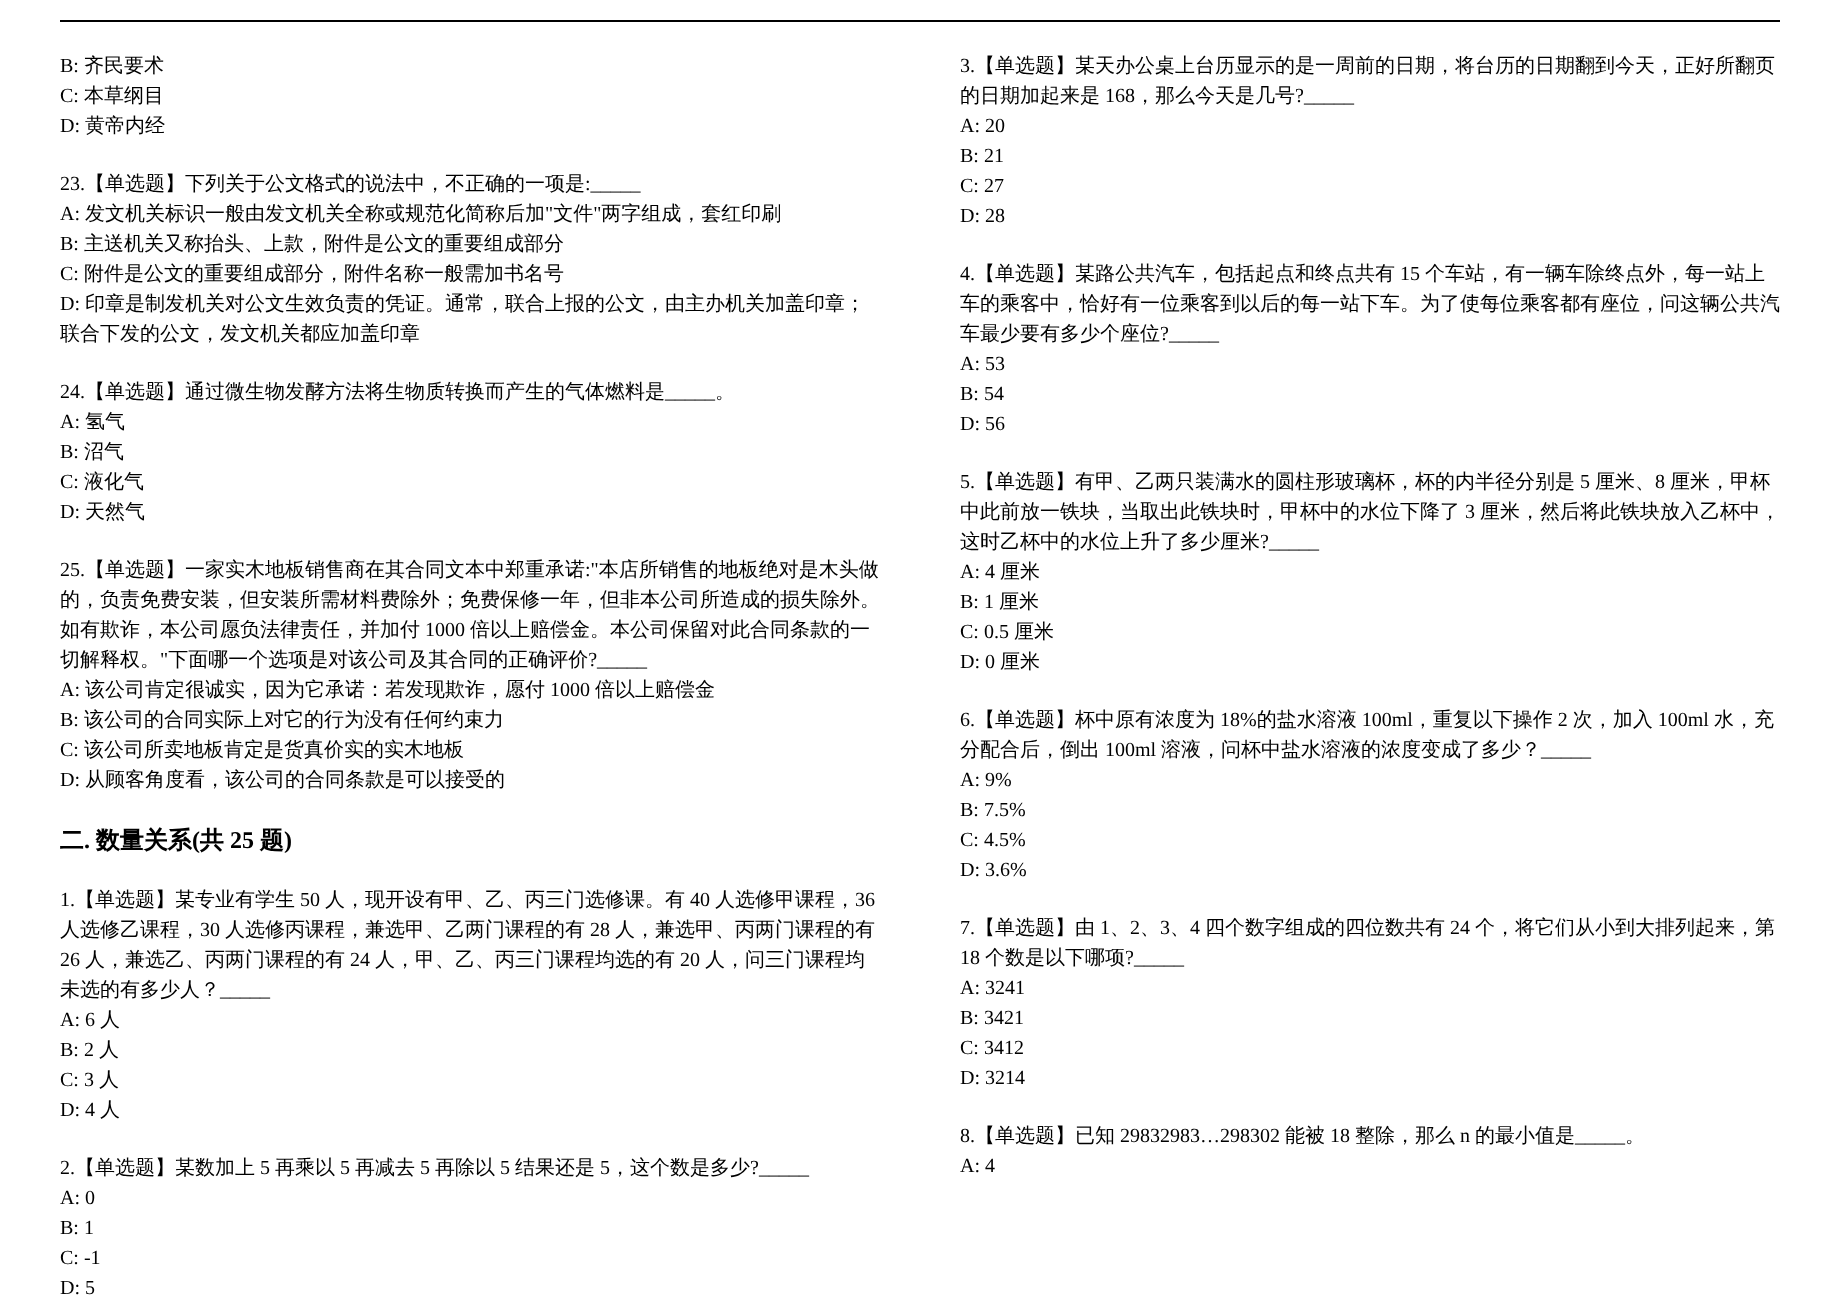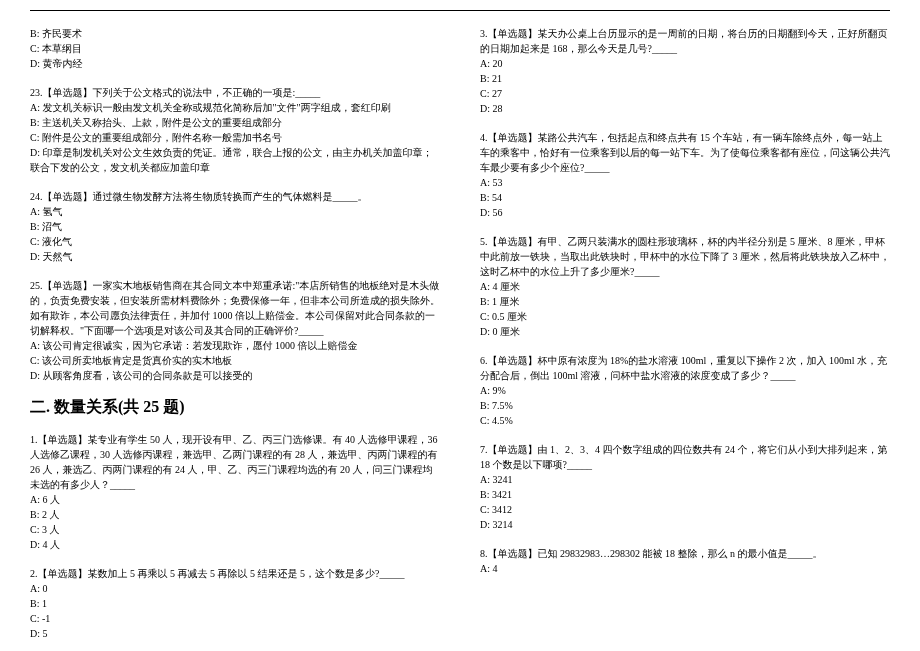--- a/index.html
+++ b/index.html
@@ -29,21 +29,21 @@
     .question {
       margin-bottom: 14px;
       line-height: 1.5;
     }
     .opt {
       display: block;
       margin: 0;
     }
     .section-header {
       font-weight: bold;
-      font-size: 16px;
+      font-size: 12px;
       margin: 14px 0 14px 0;
     }
     .stem {
       display: block;
     }
   </style>
 </head>
 <body>
 
 <div class="page-border"></div>
@@ -70,20 +70,21 @@
       <span class="stem">24.【单选题】通过微生物发酵方法将生物质转换而产生的气体燃料是_____。</span>
       <span class="opt">A: 氢气</span>
       <span class="opt">B: 沼气</span>
       <span class="opt">C: 液化气</span>
       <span class="opt">D: 天然气</span>
     </div>
 
     <div class="question">
       <span class="stem">25.【单选题】一家实木地板销售商在其合同文本中郑重承诺:"本店所销售的地板绝对是木头做的，负责免费安装，但安装所需材料费除外；免费保修一年，但非本公司所造成的损失除外。如有欺诈，本公司愿负法律责任，并加付 1000 倍以上赔偿金。本公司保留对此合同条款的一切解释权。"下面哪一个选项是对该公司及其合同的正确评价?_____</span>
       <span class="opt">A: 该公司肯定很诚实，因为它承诺：若发现欺诈，愿付 1000 倍以上赔偿金</span>
+      <span class="opt">B: 该公司的合同实际上对它的行为没有任何约束力</span>
       <span class="opt">C: 该公司所卖地板肯定是货真价实的实木地板</span>
       <span class="opt">D: 从顾客角度看，该公司的合同条款是可以接受的</span>
     </div>
 
     <div class="section-header">二. 数量关系(共 25 题)</div>
 
     <div class="question">
       <span class="stem">1.【单选题】某专业有学生 50 人，现开设有甲、乙、丙三门选修课。有 40 人选修甲课程，36 人选修乙课程，30 人选修丙课程，兼选甲、乙两门课程的有 28 人，兼选甲、丙两门课程的有 26 人，兼选乙、丙两门课程的有 24 人，甲、乙、丙三门课程均选的有 20 人，问三门课程均未选的有多少人？_____</span>
       <span class="opt">A: 6 人</span>
       <span class="opt">B: 2 人</span>
@@ -124,20 +125,21 @@
       <span class="opt">B: 1 厘米</span>
       <span class="opt">C: 0.5 厘米</span>
       <span class="opt">D: 0 厘米</span>
     </div>
 
     <div class="question">
       <span class="stem">6.【单选题】杯中原有浓度为 18%的盐水溶液 100ml，重复以下操作 2 次，加入 100ml 水，充分配合后，倒出 100ml 溶液，问杯中盐水溶液的浓度变成了多少？_____</span>
       <span class="opt">A: 9%</span>
       <span class="opt">B: 7.5%</span>
       <span class="opt">C: 4.5%</span>
+      <span class="opt">D: 3.6%</span>
     </div>
 
     <div class="question">
       <span class="stem">7.【单选题】由 1、2、3、4 四个数字组成的四位数共有 24 个，将它们从小到大排列起来，第 18 个数是以下哪项?_____</span>
       <span class="opt">A: 3241</span>
       <span class="opt">B: 3421</span>
       <span class="opt">C: 3412</span>
       <span class="opt">D: 3214</span>
     </div>
 

